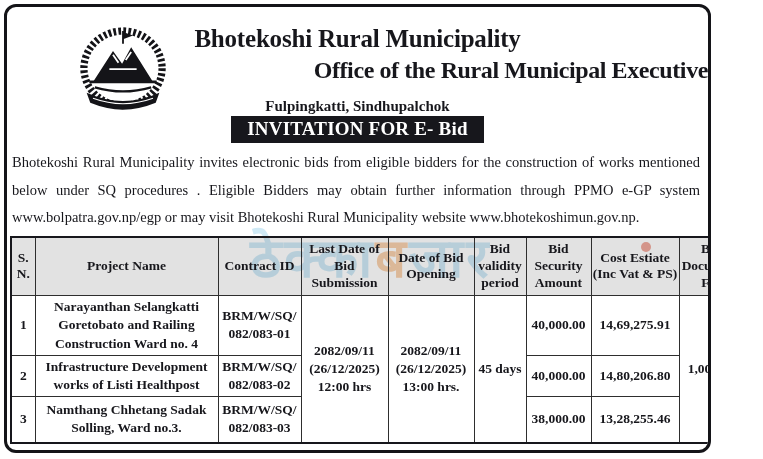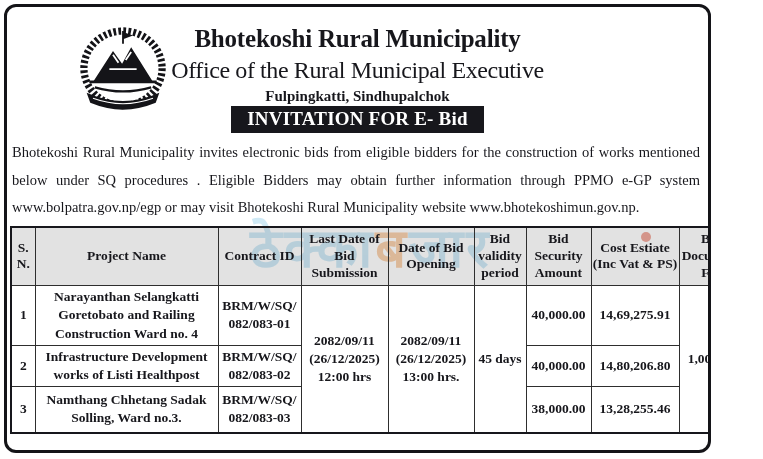--- a/index.html
+++ b/index.html
@@ -5,22 +5,22 @@
   * { margin:0; padding:0; box-sizing:border-box; }
   html,body { width:763px; height:459px; background:#ffffff; overflow:hidden;
     font-family:"Liberation Serif","DejaVu Serif",serif; color:#17171c; }
   .page { position:absolute; left:4px; top:4px; width:707px; height:449px;
     border:3px solid #141418; border-radius:12px; background:#fff; padding-top:16px; overflow:hidden; }
 
   
   .hdr { position:relative; text-align:center; }
   .logo { position:absolute; left:66px; top:2px; width:100px; height:92px; }
   .t1 { font-size:25px; font-weight:700; line-height:32px; letter-spacing:-0.2px; }
-  .t2 { font-size:24px; font-weight:400; line-height:31px; letter-spacing:-0.4px; }
-  .sub { font-size:15px; font-weight:700; line-height:20px; margin-top:0; }
+  .t2 { font-size:24px; font-weight:700; line-height:31px; letter-spacing:-0.4px;text-align:right; }
+  .sub { font-size:15px; font-weight:700; line-height:20px; margin-top:10px; }
 
   .center { text-align:center; }
   .banner { display:inline-block; background:#17171c; color:#ffffff;
     font-size:19px; font-weight:700; padding:2px 16px 3px 16px; letter-spacing:0.2px; }
   .pub { margin-top:6px; font-size:14.5px; font-weight:700; text-align:center; }
 
   .para { margin:6px 8px 0 5px; font-size:14.5px; font-weight:400; line-height:1.9;
     text-align:justify; }
 
   

